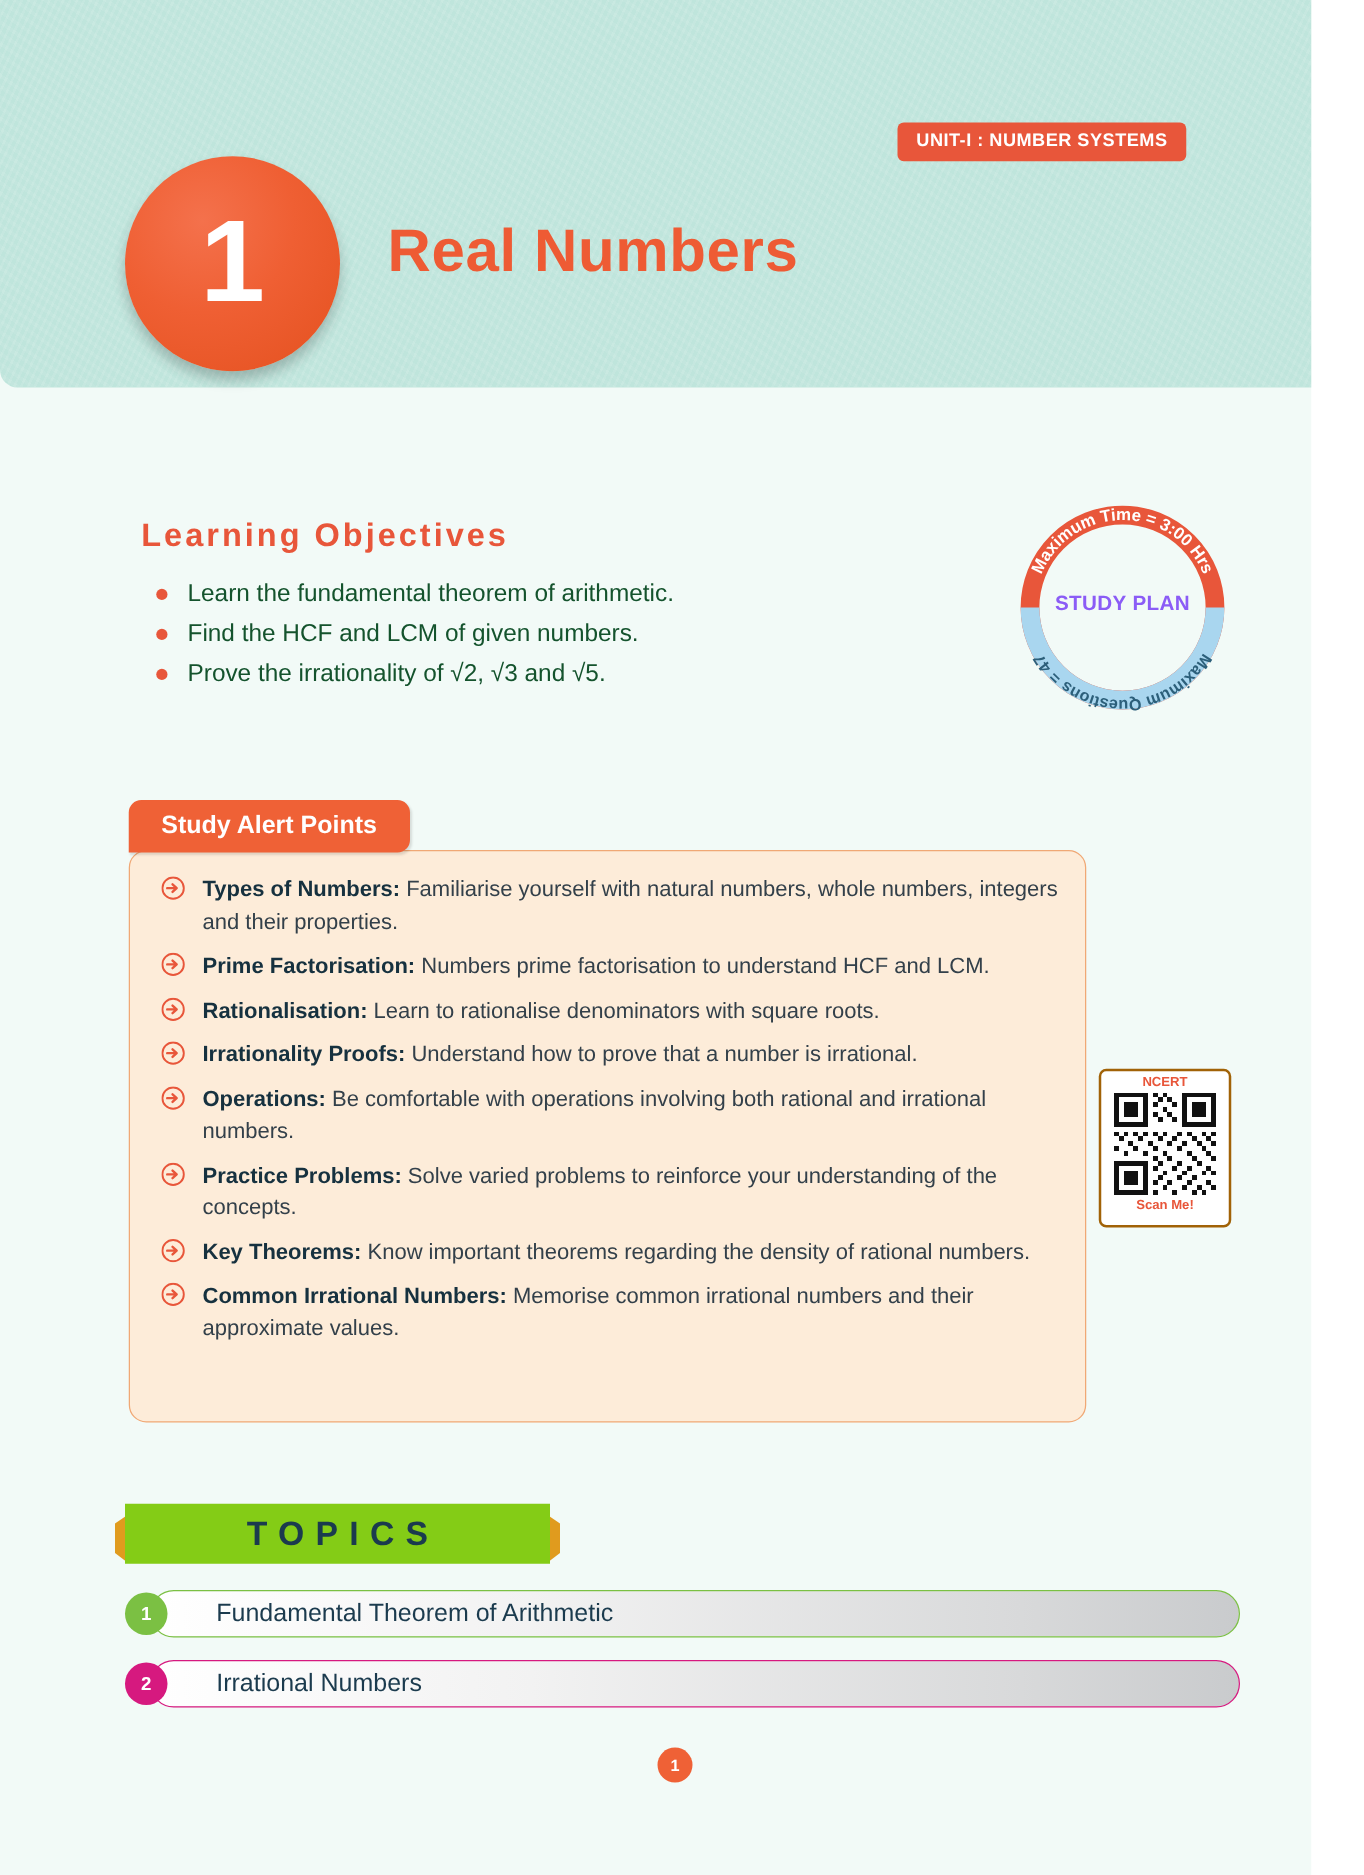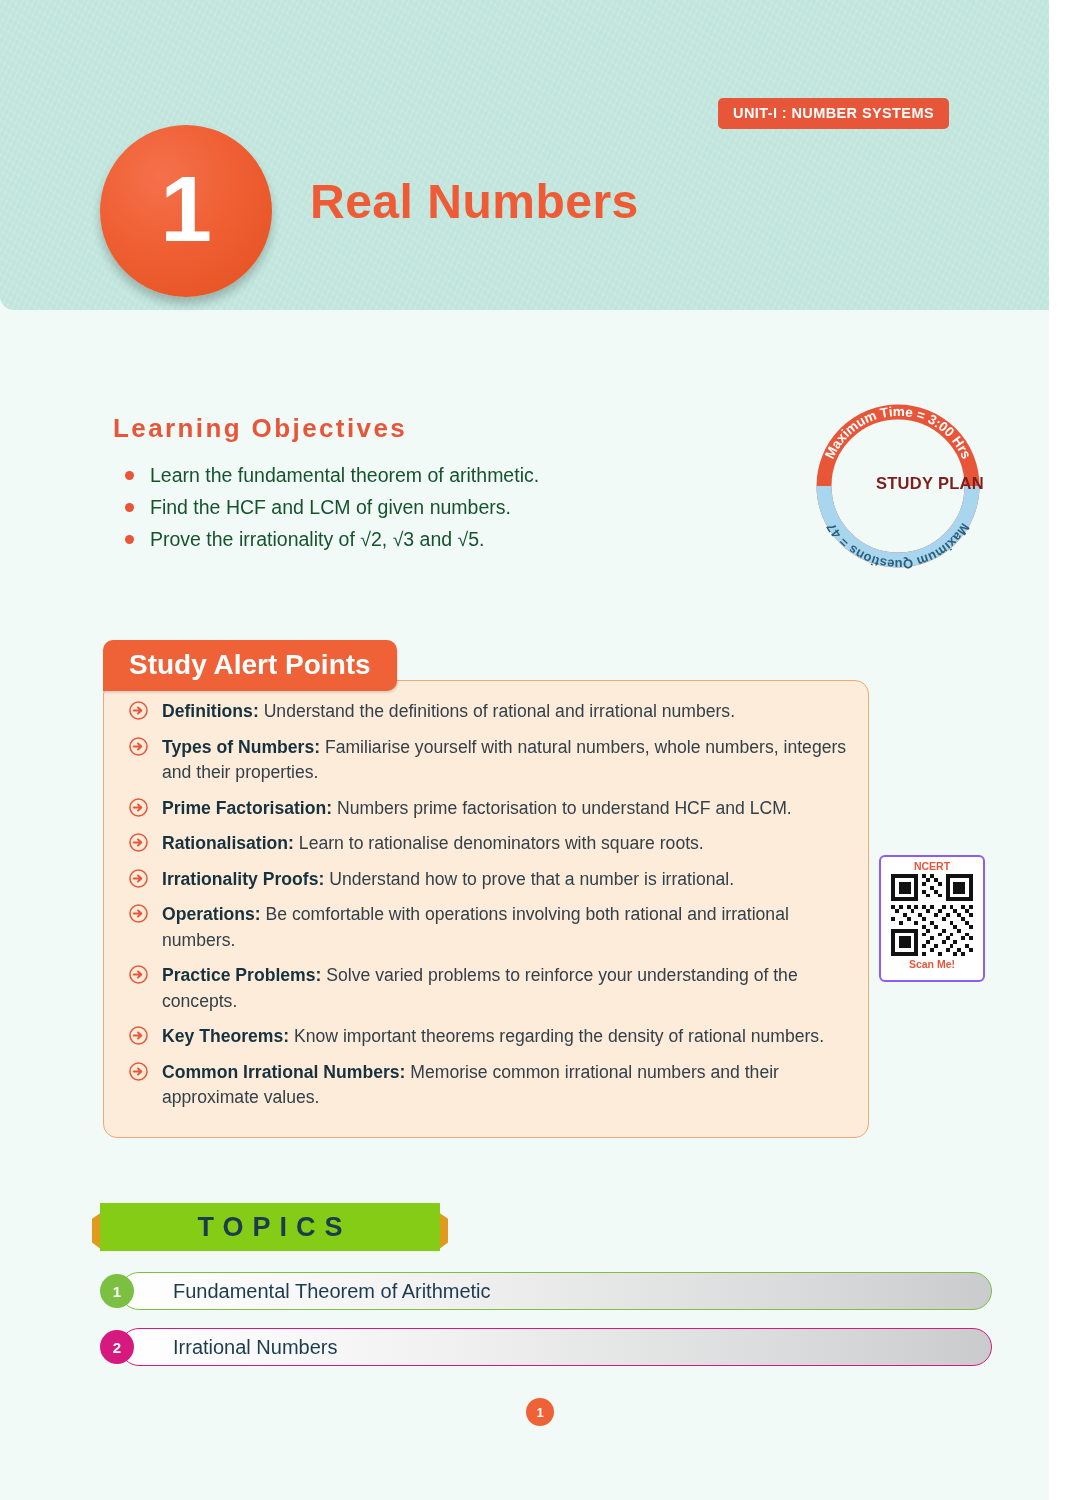--- a/index.html
+++ b/index.html
@@ -110,34 +110,34 @@
   
   .study-plan {
     position: absolute;
     left: 812px; top: 400px;
     width: 172px; height: 172px;
   }
   .study-plan .ring-label {
     position: absolute;
     left: 0; right: 0;
     top: 74px;
-    text-align: right;
+    text-align: center;
     font-size: 16.5px;
     font-weight: bold;
-    color: #7f1d1d;
+    color: #8b5cf6;
     letter-spacing: 0.3px;
   }
 
   
   .sap-tab {
     position: absolute;
     left: 103px; top: 640px;
     background: #ef6136;
     color: #fff;
-    font-size: 28px;
+    font-size: 20px;
     font-weight: bold;
     padding: 9px 26px 10px 26px;
     border-top-left-radius: 10px;
     border-top-right-radius: 10px;
     border-bottom-right-radius: 10px;
     z-index: 3;
     box-shadow: 1px 2px 2px rgba(0,0,0,0.12);
   }
   .sap-box {
     position: absolute;
@@ -163,21 +163,21 @@
     left: 5px; top: 2px;
     width: 19px; height: 19px;
   }
 
   
   .qr-card {
     position: absolute;
     left: 879px; top: 855px;
     width: 106px; height: 127px;
     background: #fff;
-    border: 2px solid #8b5cf6;
+    border: 2px solid #a16207;
     border-radius: 6px;
     text-align: center;
   }
   .qr-card .qr-top {
     font-size: 10.5px;
     color: #e8563a;
     font-weight: bold;
     margin-top: 3px;
   }
   .qr-card .qr-bot {
@@ -315,24 +315,20 @@
       <text font-size="13" font-weight="bold" fill="#2c5f7a" font-family="Liberation Sans, sans-serif">
         <textPath href="#arcBot" startOffset="50%" text-anchor="middle" id="tp-bot">Maximum Questions = 47</textPath>
       </text>
     </svg>
     <div class="ring-label">STUDY PLAN</div>
   </div>
 
   <div class="sap-tab">Study Alert Points</div>
   <div class="sap-box">
     <div id="sap-list">
-        <div class="sap-item"><svg class="arrow-ic" viewBox="0 0 20 20">
-            <circle cx="10" cy="10" r="9" fill="none" stroke="#e8563a" stroke-width="1.6"></circle>
-            <path d="M5 10 H12 M9.5 6.8 L13 10 L9.5 13.2" fill="none" stroke="#e8563a" stroke-width="2" stroke-linecap="round" stroke-linejoin="round"></path>
-          </svg><b>Definitions:</b><span> Understand the definitions of rational and irrational numbers.</span></div>
         <div class="sap-item"><svg class="arrow-ic" viewBox="0 0 20 20">
             <circle cx="10" cy="10" r="9" fill="none" stroke="#e8563a" stroke-width="1.6"></circle>
             <path d="M5 10 H12 M9.5 6.8 L13 10 L9.5 13.2" fill="none" stroke="#e8563a" stroke-width="2" stroke-linecap="round" stroke-linejoin="round"></path>
           </svg><b>Types of Numbers:</b><span> Familiarise yourself with natural numbers, whole numbers, integers and their properties.</span></div>
         <div class="sap-item"><svg class="arrow-ic" viewBox="0 0 20 20">
             <circle cx="10" cy="10" r="9" fill="none" stroke="#e8563a" stroke-width="1.6"></circle>
             <path d="M5 10 H12 M9.5 6.8 L13 10 L9.5 13.2" fill="none" stroke="#e8563a" stroke-width="2" stroke-linecap="round" stroke-linejoin="round"></path>
           </svg><b>Prime Factorisation:</b><span> Numbers prime factorisation to understand HCF and LCM.</span></div>
         <div class="sap-item"><svg class="arrow-ic" viewBox="0 0 20 20">
             <circle cx="10" cy="10" r="9" fill="none" stroke="#e8563a" stroke-width="1.6"></circle>

